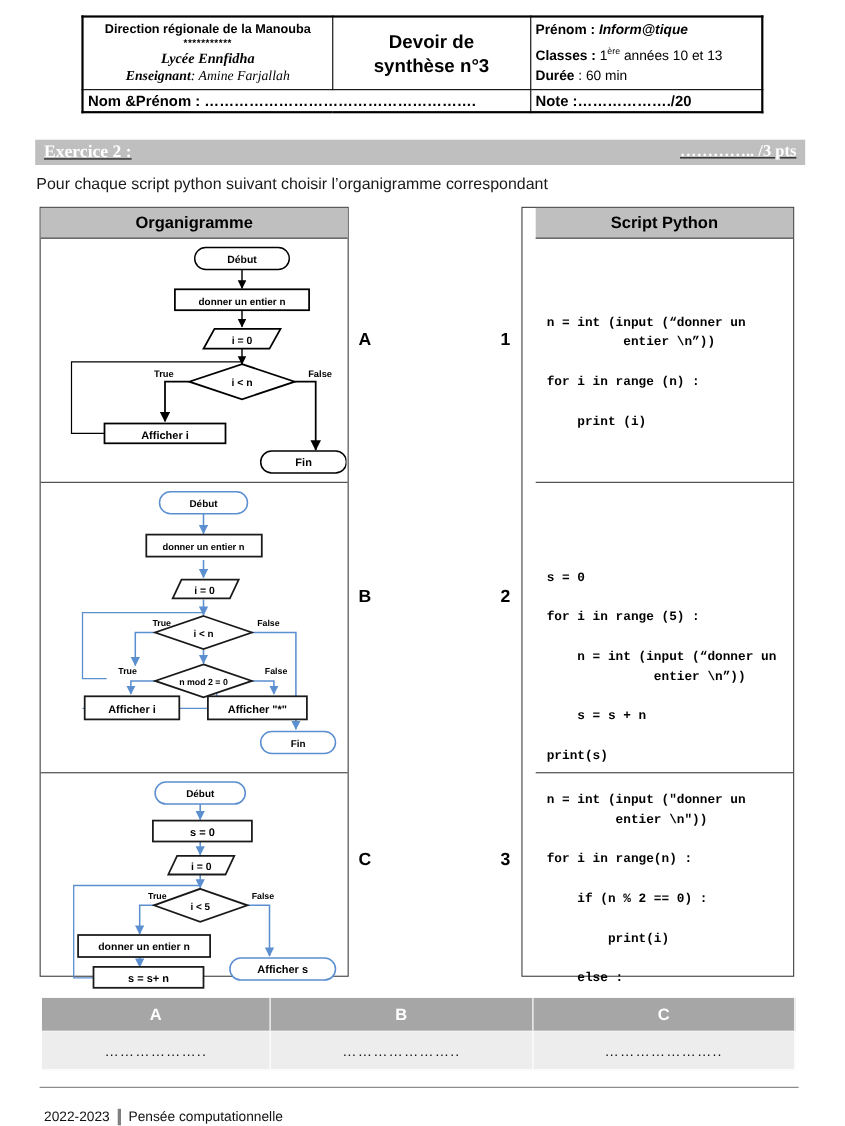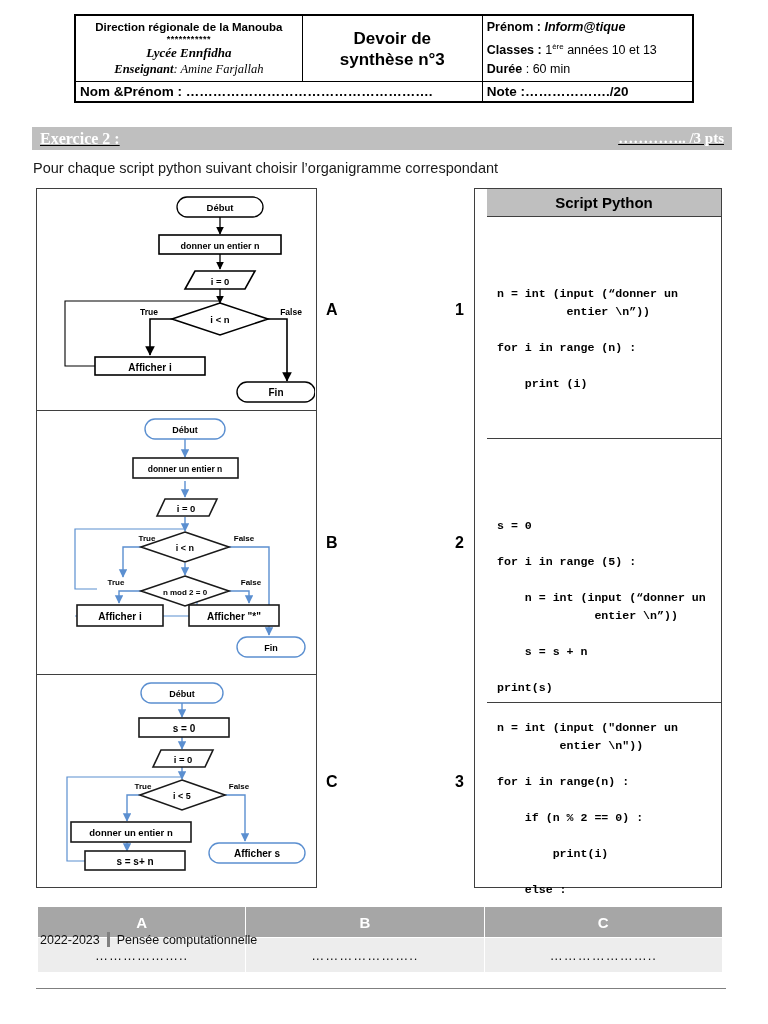--- a/index.html
+++ b/index.html
@@ -181,22 +181,22 @@
 
   
   .footer-rule {
     position: absolute;
     left: 36px; top: 988px;
     width: 690px; height: 0;
     border-top: 1.5px solid #7f7f7f;
   }
   .footer {
     position: absolute;
-    left: 40px; top: 932px;
-    display: flex; align-items: center;
+    left: 40px; top: 1008px;
+    display: flex; 
     font-size: 12.5px;
     color: #111;
   }
   .footer-year { padding-right: 7px; }
   .footer-sep {
     width: 3px; height: 15px; background: #808080; margin-right: 7px;
   }
 </style>
 </head>
 <body>
@@ -228,20 +228,21 @@
   </table>
 
 <div class="exo-band">
   <span class="exo-title">Exercice 2 :</span>
   <span class="exo-pts">………….. /3 pts</span>
 </div>
 
 <div class="instruction">Pour chaque script python suivant choisir l’organigramme correspondant</div>
 
 <div class="panel panel-left">
+  <div class="panel-head">Organigramme</div>
 
   <div class="cell cell-div lc1">
     <svg class="flow" width="278" height="220" viewBox="0 0 278 220">
       <defs>
         <marker id="arrK" markerWidth="7" markerHeight="7" refX="5.5" refY="3" orient="auto">
           <path d="M0,0 L6,3 L0,6 z" fill="#000"></path>
         </marker>
       </defs>
       <g stroke="#000" stroke-width="1.3" fill="none">
 

